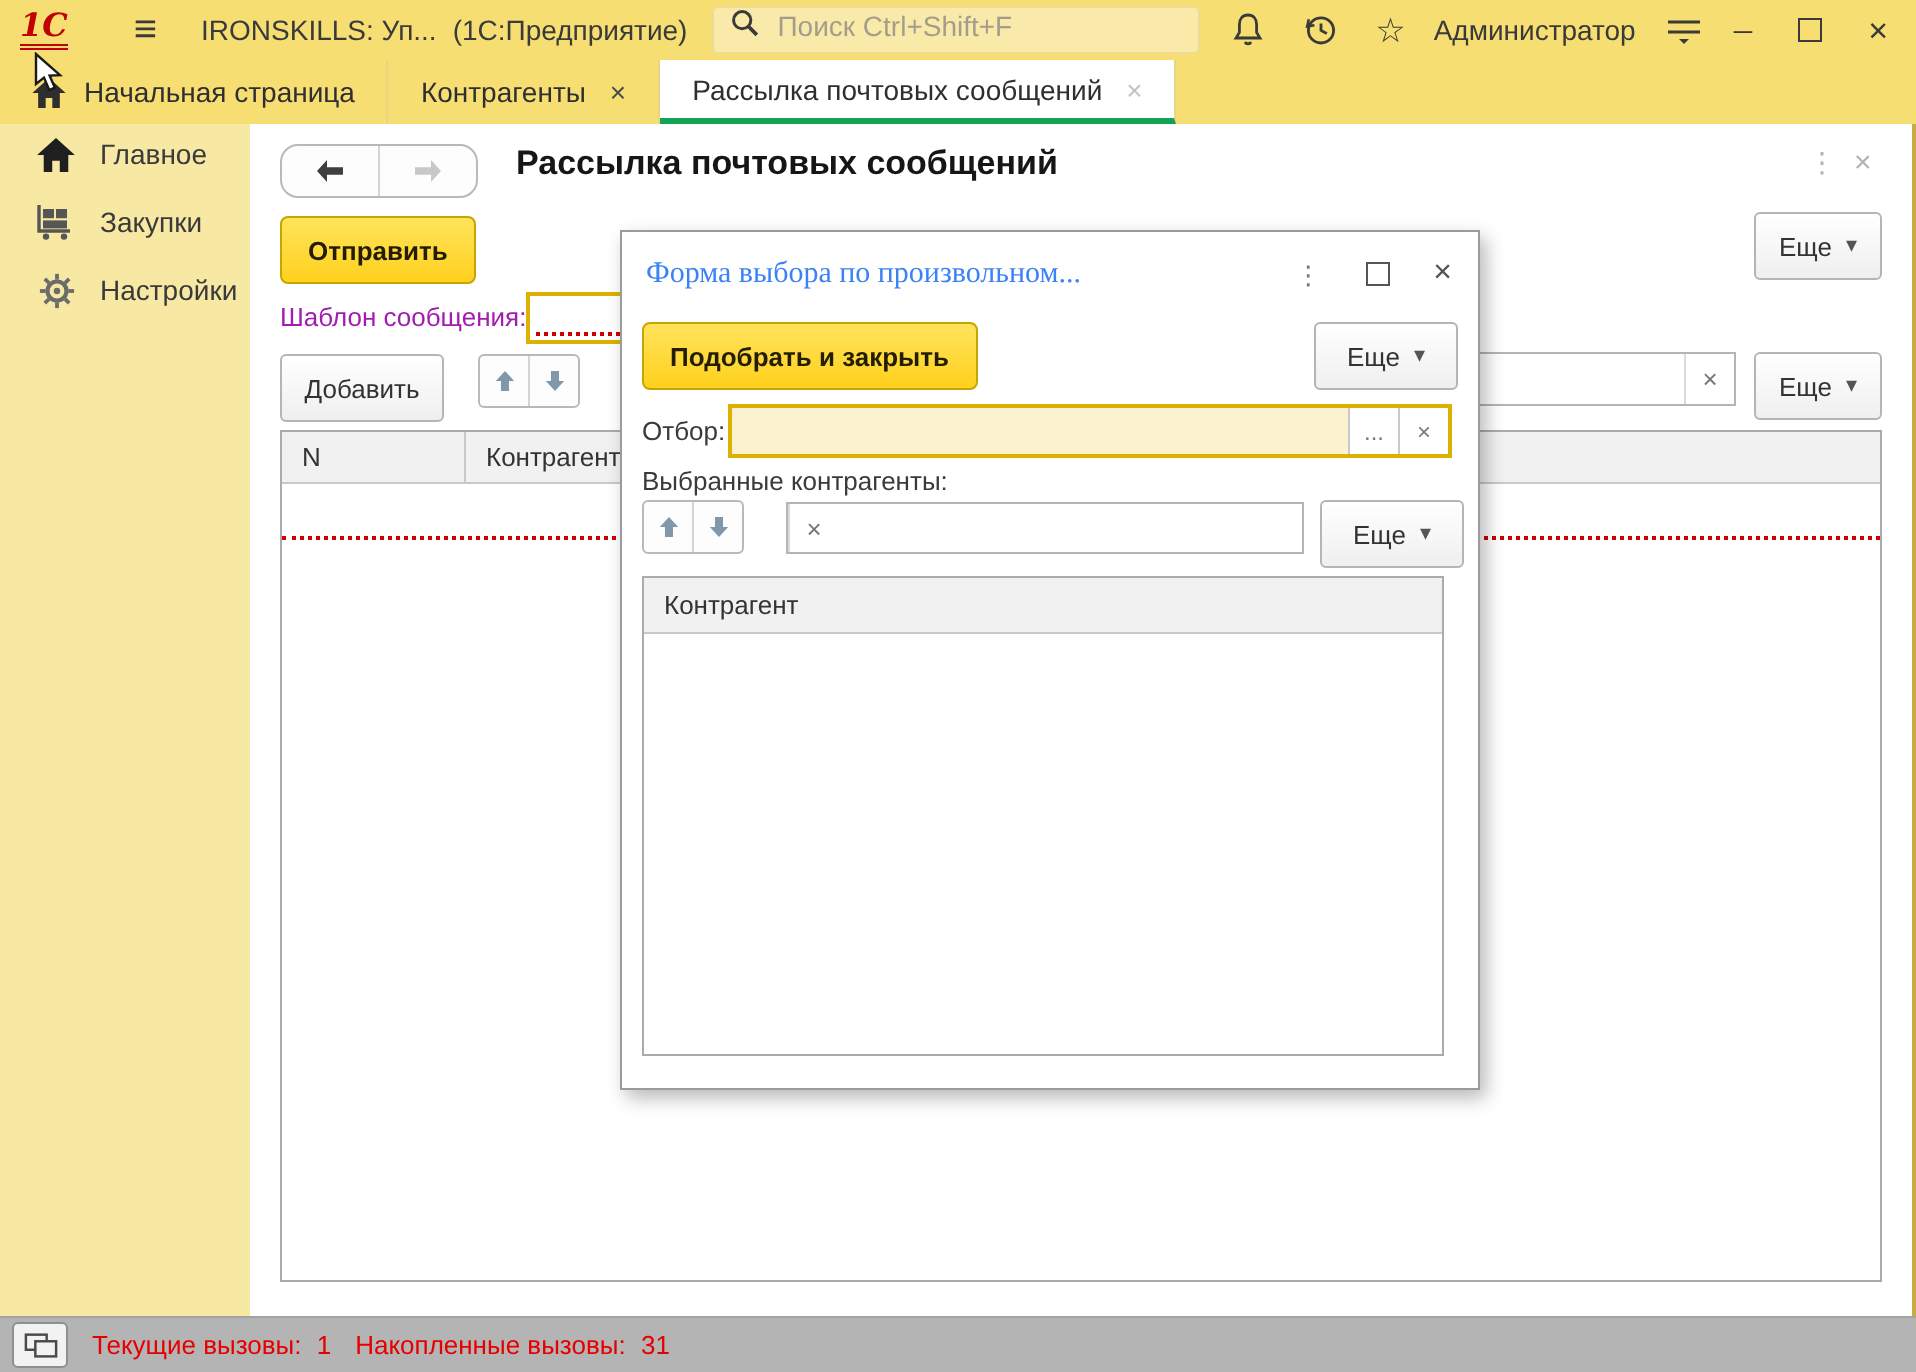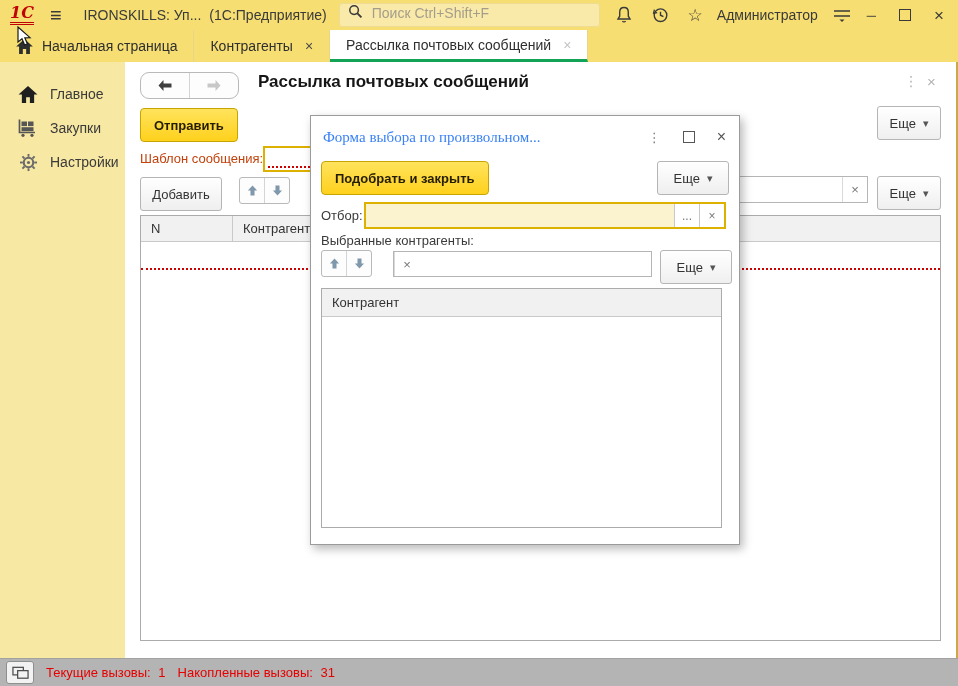--- a/index.html
+++ b/index.html
@@ -3,21 +3,21 @@
 <meta charset="utf-8">
 <style>
   html,body{margin:0;padding:0;background:#9a9a9a;}
   .window{position:relative;width:958px;height:686px;background:#fff;overflow:hidden;
           font-family:"Liberation Sans",sans-serif;font-size:13px;color:#333;}
 
   
   .titlebar{position:absolute;top:0;left:0;right:0;height:30px;background:#f6de72;
             display:flex;align-items:center;padding:0 10px;box-sizing:border-box;}
   .logo{color:#c00202;font-weight:bold;font-style:italic;font-size:16px;
-        font-family:"DejaVu Serif",serif;border-bottom:3px double #c00202;line-height:1.05;margin-right:16px;}
+        font-family:"DejaVu Serif",serif;border-bottom:3px double #c00202;line-height:1.05;margin-right:33px;}
   .hamburger{font-size:20px;color:#3a3a3a;margin-right:22px;line-height:1;}
   .app-title{color:#3a3a3a;font-size:14px;white-space:nowrap;}
   .product{color:#3a3a3a;font-size:14px;margin-left:8px;white-space:nowrap;}
   .tb-search{margin-left:12px;width:298px;height:24px;background:#f9eaa9;border:1px solid #eedc95;
              border-radius:3px;display:flex;align-items:flex-start;padding:0 8px;gap:7px;box-sizing:border-box;}
   .tb-search input{flex:1;border:none;background:transparent;outline:none;font-size:14px;color:#333;min-width:0;}
   input::placeholder{color:#a49d8b;}
   .tb-icons{display:flex;align-items:center;gap:19px;margin-left:16px;}
   .tb-star{font-size:17px;color:#3a3a3a;line-height:1;}
   .tb-user{font-size:14px;color:#3a3a3a;margin-left:14px;white-space:nowrap;}
@@ -29,21 +29,21 @@
   
   .tabbar{position:absolute;top:30px;left:0;right:0;height:32px;background:#f6de72;display:flex;}
   .tab{display:flex;align-items:center;gap:9px;padding:0 16px;font-size:14px;color:#2f2f2f;
        border-right:1px solid #e8d586;box-sizing:border-box;height:32px;}
   .tab.active{background:#fff;border-bottom:3px solid #13a356;}
   .closex{color:#4a4a4a;font-size:14px;margin-left:3px;line-height:1;}
   .tab.active .closex{color:#c3c3c3;}
 
   
   .bodyarea{position:absolute;top:62px;left:0;right:0;bottom:28px;display:flex;}
-  .sidebar{width:125px;background:#f7e8a3;padding-top:20px;box-sizing:border-box;flex:none;}
+  .sidebar{width:125px;background:#f7e8a3;padding-top:3px;box-sizing:border-box;flex:none;}
   .side-item{display:flex;align-items:center;gap:11px;height:24px;margin-bottom:10px;
              padding-left:17px;font-size:14px;color:#3a3a3a;}
   .side-item .icn{width:22px;display:flex;justify-content:center;flex:none;}
   .main{flex:1;position:relative;background:#fff;border-right:2px solid #c9aa45;overflow:hidden;}
 
   
   .nav-group{position:absolute;left:15px;top:10px;display:flex;border:1px solid #b9b9b9;
              border-radius:9px;overflow:hidden;background:#fdfdfd;}
   .nav-btn{width:48px;height:25px;display:flex;align-items:center;justify-content:center;}
   .nav-btn + .nav-btn{border-left:1px solid #d4d4d4;}
@@ -54,21 +54,21 @@
   
   .btn{height:27px;display:inline-flex;align-items:center;justify-content:center;
        background:linear-gradient(#ffffff,#efefef);border:1px solid #b5b5b5;border-radius:3px;
        font-size:13px;color:#333;box-sizing:border-box;padding:16px 13px;white-space:nowrap;}
   .btn-yellow{background:linear-gradient(#ffe35c,#ffd11d);border:1px solid #c7a500;
               font-weight:bold;color:#241d00;border-radius:4px;}
   .arr{margin-left:7px;color:#555;font-size:11px;line-height:1;}
 
   .btn-send{position:absolute;left:15px;top:46px;}
   .btn-more-top{position:absolute;left:752px;top:44px;width:64px;}
-  .tpl-label{position:absolute;left:15px;top:89px;color:#c2410c;}
+  .tpl-label{position:absolute;left:15px;top:89px;color:#a21caf;}
   .tpl-input{position:absolute;left:138px;top:84px;width:300px;height:26px;
              border:2px solid #ddb100;background:#fff;box-sizing:border-box;}
   .req-line{position:absolute;left:3px;right:3px;bottom:2px;border-bottom:2px dotted #cc0000;}
   .btn-add{position:absolute;left:15px;top:115px;width:82px;}
   .updown{display:flex;border:1px solid #b9b9b9;border-radius:3px;overflow:hidden;background:#fdfdfd;}
   .ud-btn{width:24px;height:25px;display:flex;align-items:center;justify-content:center;}
   .ud-btn + .ud-btn{border-left:1px solid #d4d4d4;}
   .updown-main{position:absolute;left:114px;top:115px;}
 
   .search-box{display:flex;align-items:stretch;border:1px solid #b5b5b5;background:#fff;box-sizing:border-box;}

